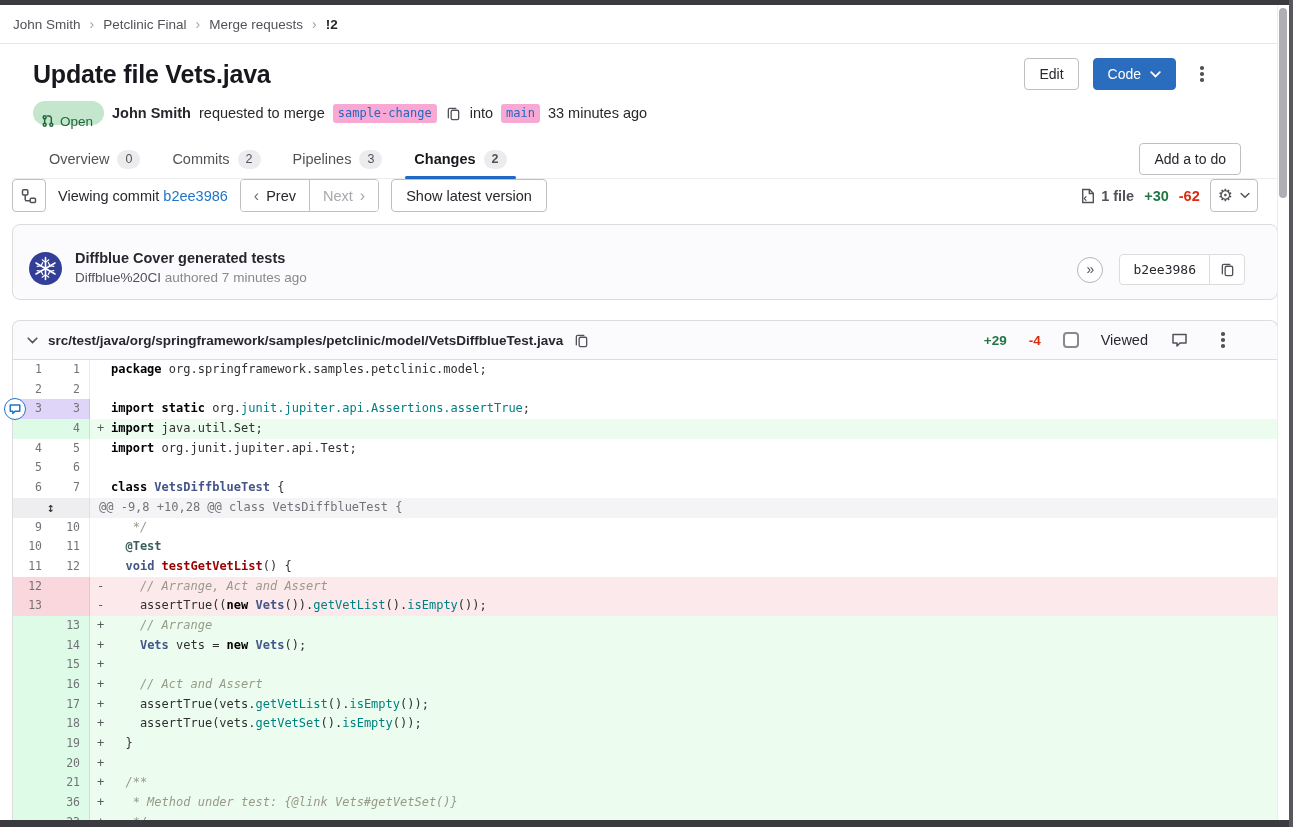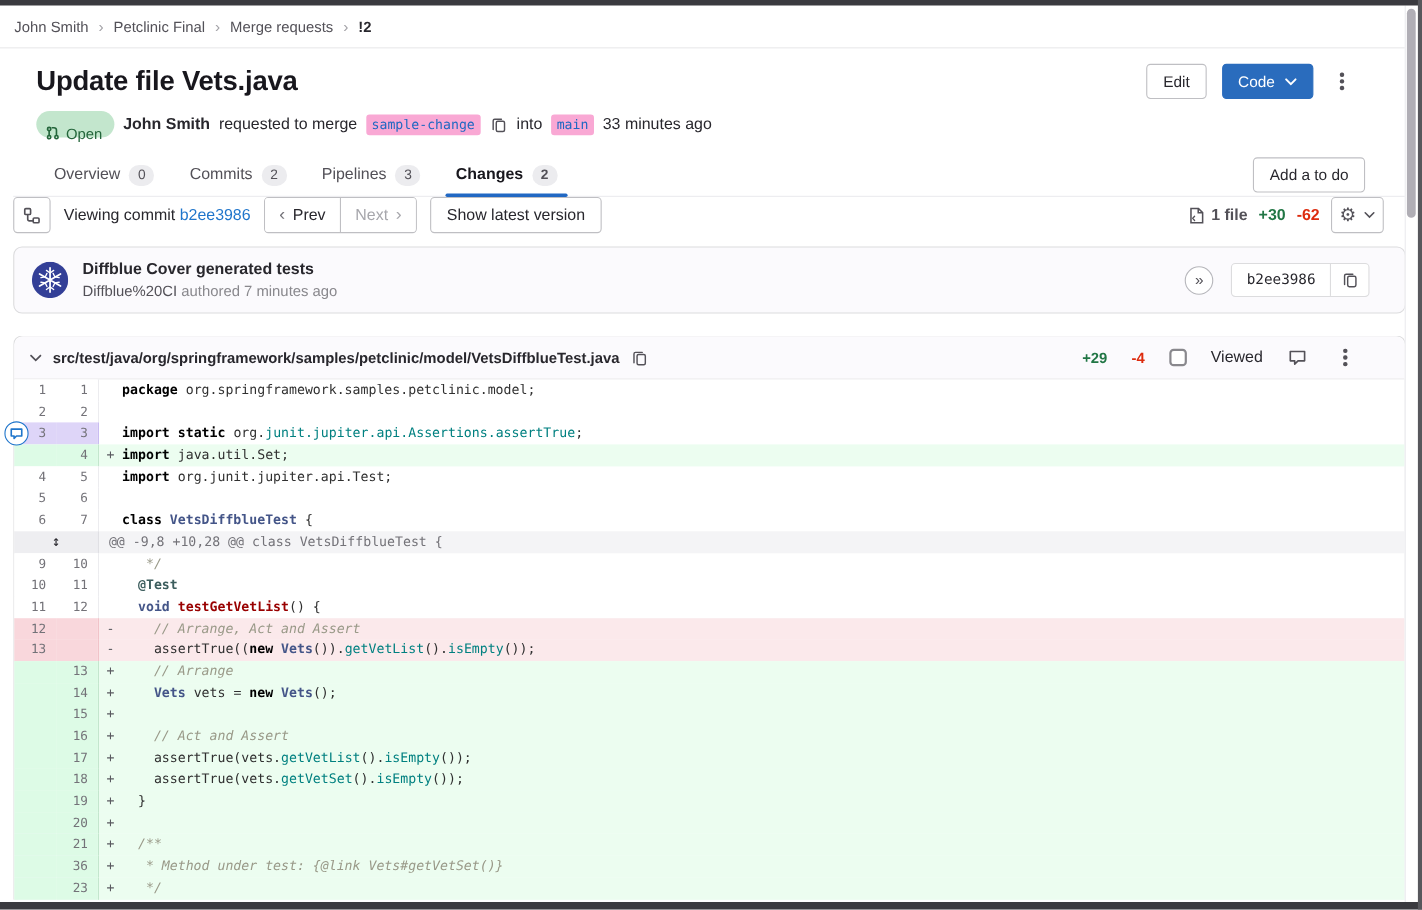--- a/index.html
+++ b/index.html
@@ -17,21 +17,21 @@
   
   .breadcrumb{height:39px;display:flex;align-items:center;gap:9px;padding-left:13px;
     border-bottom:1px solid #e8e8ea;font-size:13.5px;color:#535158}
   .breadcrumb .sep{color:#a4a3a8;font-size:14px}
   .breadcrumb .last{color:#28272d;font-weight:700}
   .crumb{cursor:pointer}
 
   .content{margin-left:12px;width:1266px}
 
   
-  .title-row{display:flex;align-items:center;margin-top:13px;padding:0 46px 0 21px;height:34px}
+  .title-row{display:flex;align-items:center;margin-top:13px;padding:0 64px 0 21px;height:34px}
   .page-title{font-size:25px;font-weight:700;letter-spacing:-.2px;color:#18171d}
   .title-actions{margin-left:auto;display:flex;align-items:center;gap:14px}
   .btn{height:32px;border:1px solid #bfbfc3;border-radius:4px;background:#fff;font-size:14px;
     color:#28272d;display:inline-flex;align-items:center;justify-content:center;padding:0 14px;
     font-family:inherit;cursor:pointer;white-space:nowrap}
   .btn-blue{background:#2a6cbd;border-color:#2a6cbd;color:#fff;gap:9px;font-weight:400}
   .kebab{border:none;background:none;display:flex;flex-direction:column;gap:2.6px;align-items:center;
     justify-content:center;width:24px;height:32px;cursor:pointer}
   .kebab i{width:3.6px;height:3.6px;border-radius:50%;background:#535158;display:block}
 
@@ -70,21 +70,21 @@
   .seg.disabled .chev{color:#a7a7ac}
   .show-latest{height:33px;font-size:14.5px}
   .toolbar-right{margin-left:auto;display:flex;align-items:center;gap:10px;font-size:14.5px}
   .file-count{color:#535158;font-weight:600;display:inline-flex;align-items:center;gap:6px}
   .adds{color:#217645;font-weight:700}
   .dels{color:#dd2b0e;font-weight:700}
   .gear-glyph{font-size:17px;color:#535158;line-height:1}
 
   
   .commit-card{margin-top:12px;border:1px solid #dcdcde;border-radius:8px;background:#fbfafd;
-    display:flex;align-items:center;padding:14px 32px 14px 16px;height:61px}
+    display:flex;align-items:flex-end;padding:14px 32px 14px 16px;height:76px}
   .commit-text{margin-left:13px}
   .commit-title{font-size:14.5px;font-weight:700;color:#28272d}
   .commit-sub{font-size:13.5px;margin-top:4px}
   .commit-author{color:#535158;cursor:pointer}
   .commit-authored{color:#89888d}
   .commit-right{margin-left:auto;display:flex;align-items:center;gap:16px}
   .expand-circle{width:26px;height:26px;border:1px solid #b6b6bb;border-radius:50%;background:#fff;
     display:flex;align-items:center;justify-content:center;color:#535158;font-size:14px;cursor:pointer;padding-bottom:2px}
   .sha-box{display:flex;align-items:stretch;border:1px solid #dcdcde;border-radius:4px;background:#fff;height:31px}
   .sha-text{display:flex;align-items:center;padding:0 13px;font-family:"DejaVu Sans Mono",monospace;

